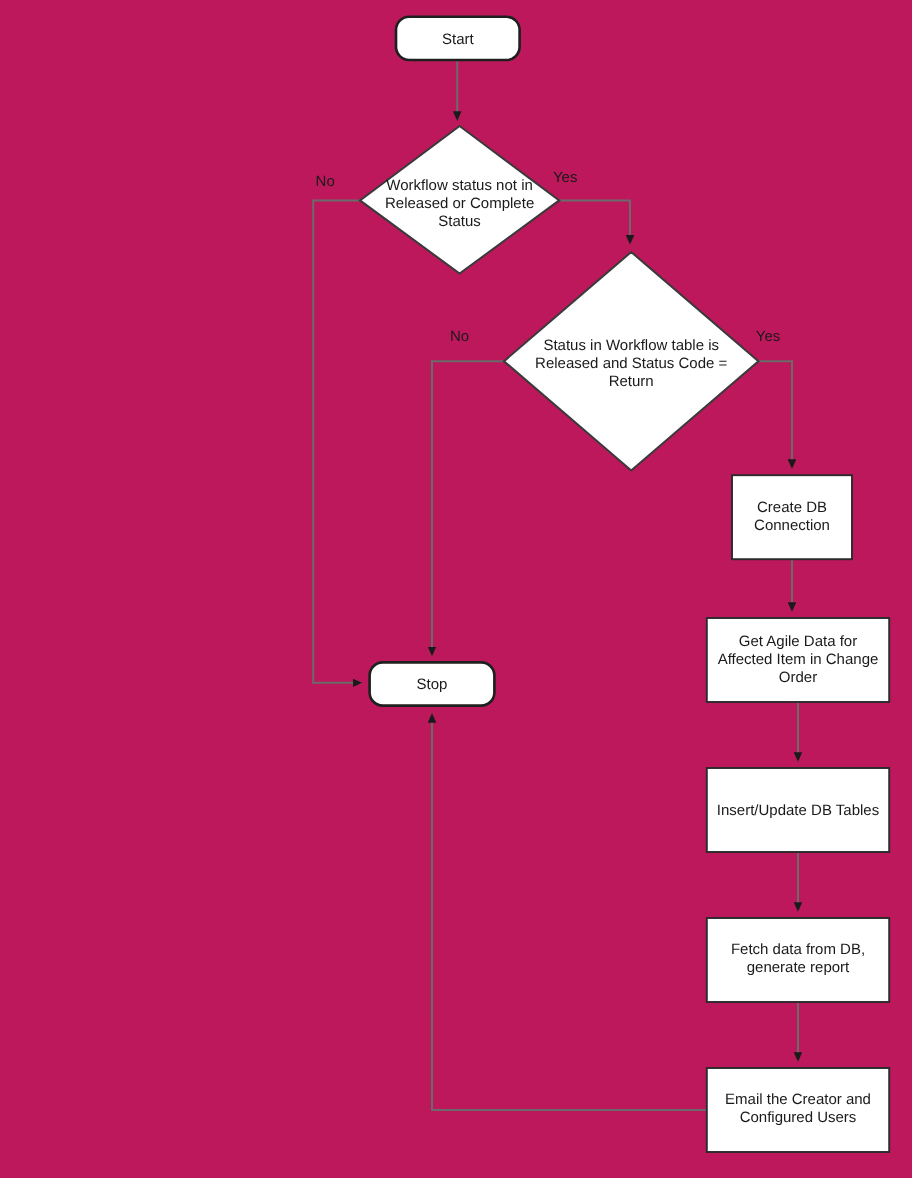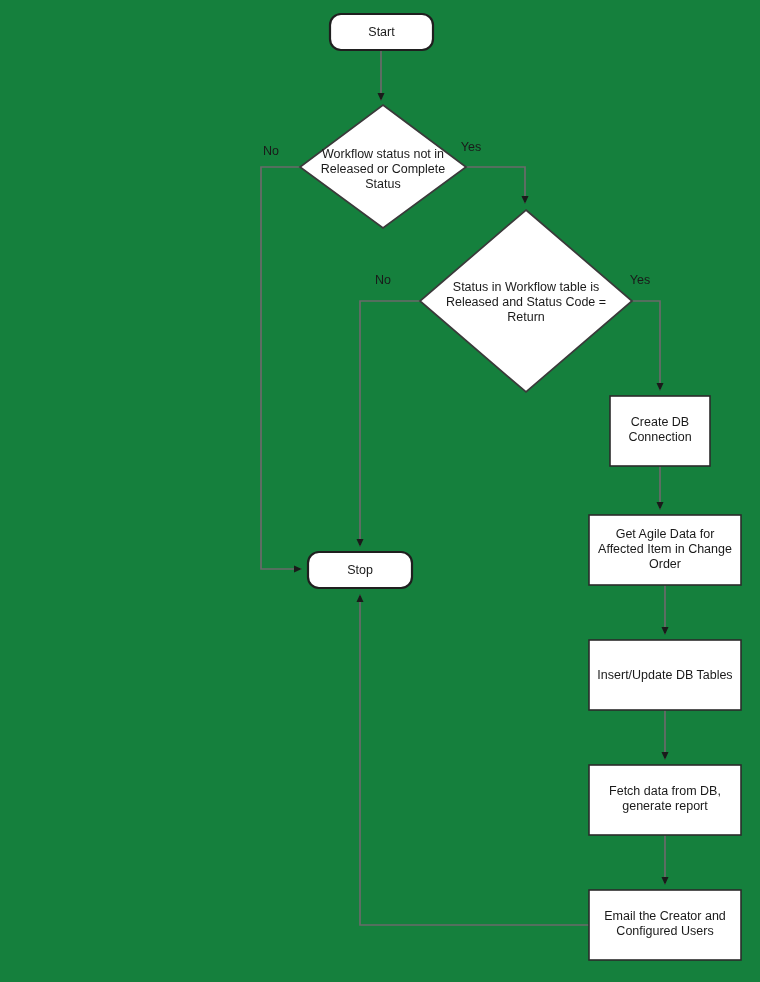--- a/index.html
+++ b/index.html
@@ -10,21 +10,21 @@
   body {
     width: 760px;
     height: 982px;
     font-family: "Liberation Sans", sans-serif;
     overflow: hidden;
   }
   #flowchart-root {
     position: relative;
     width: 760px;
     height: 982px;
-    background: #15803d;
+    background: #be185d;
   }
   svg#flow-svg {
     position: absolute;
     top: 0;
     left: 0;
     width: 760px;
     height: 982px;
   }
   .node-shape {
     fill: #ffffff;

